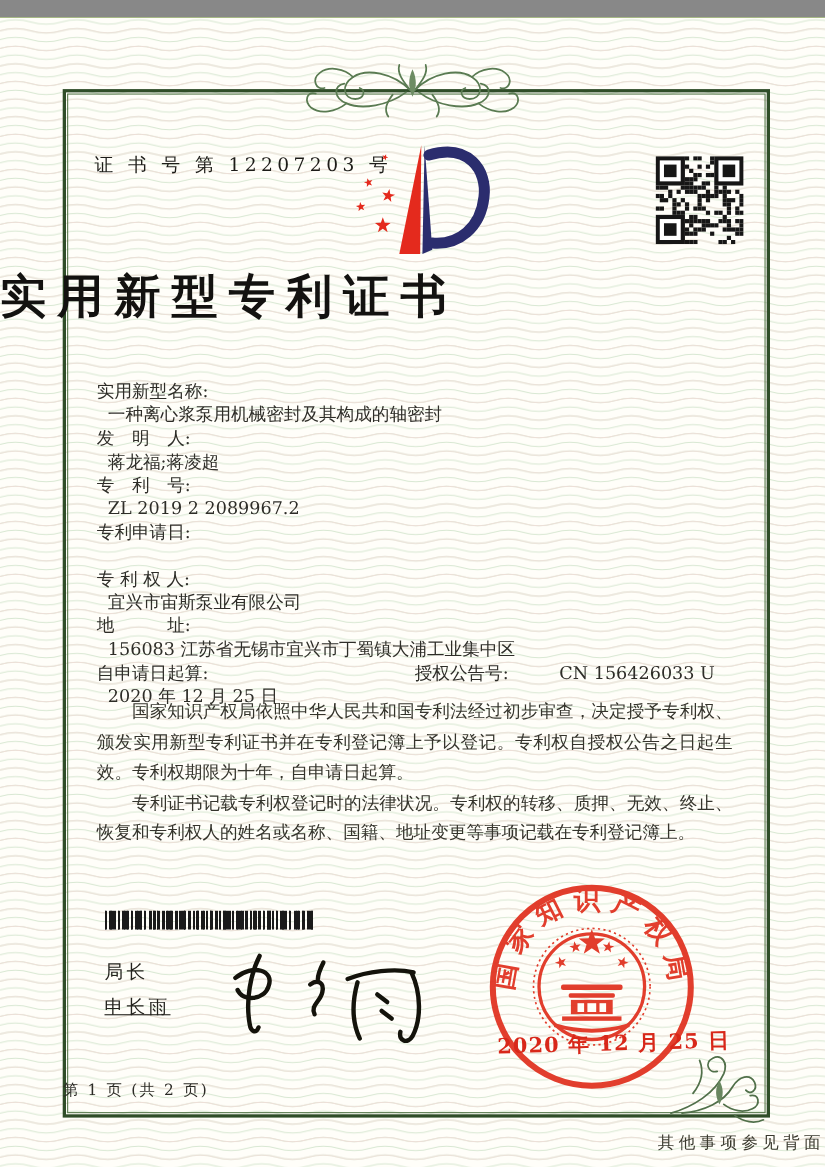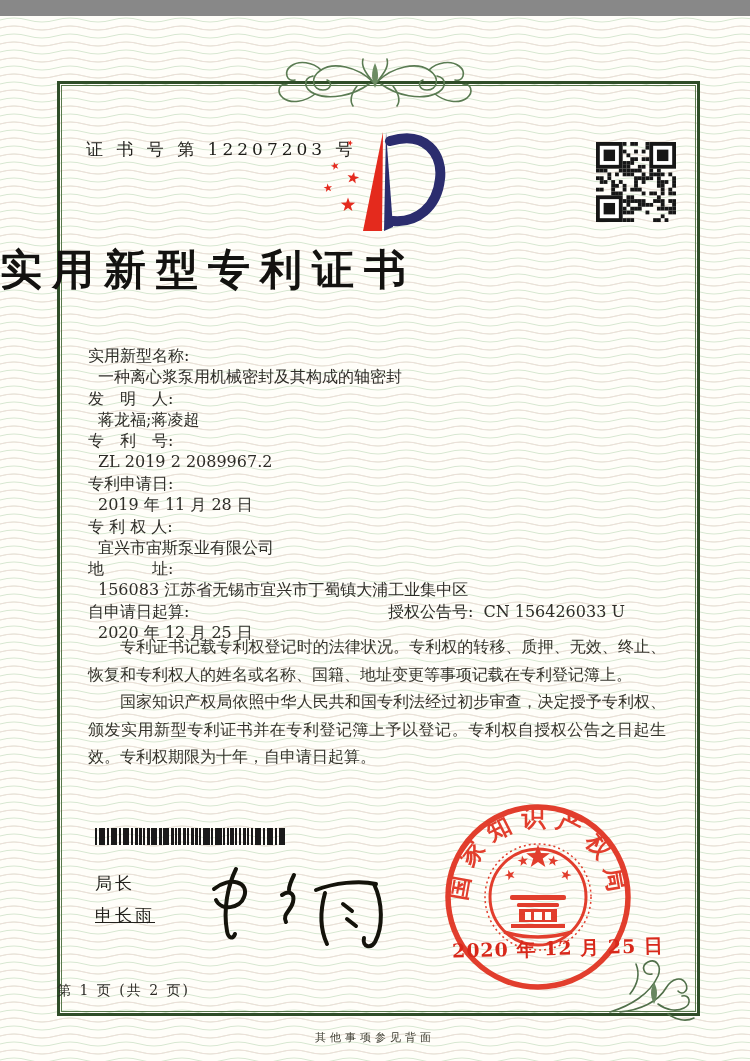--- a/index.html
+++ b/index.html
@@ -25,21 +25,21 @@
   .qr{position:absolute;left:596px;top:126px;}
   .title{
     position:absolute;left:0;top:226px;width:750px;text-align:left;
     font-size:42px;font-weight:700;letter-spacing:10px;color:#131210;
     font-family:"DejaVu Serif","Liberation Serif",serif;
   }
   .fields{position:absolute;left:88px;top:0;width:580px;font-size:16px;color:#2e2d28;}
   .frow{position:absolute;left:0;display:flex;white-space:nowrap;flex-direction:column;}
   .flabel{flex:none;min-width:104px;}
   .fvalue{flex:none;margin-left:10px;}
-  .grant-no{position:absolute;left:300px;top:0;white-space:nowrap;display:flex;}
+  .grant-no{position:absolute;left:289px;top:0;white-space:nowrap;display:flex;gap:36px;}
   .paras{
     position:absolute;left:88px;top:617px;width:578px;
     font-size:16px;line-height:27.5px;color:#35342c;text-align:justify;
   }
   .paras p{margin:0;text-indent:2em;}
   .barcode{
     position:absolute;left:95px;top:812px;width:192px;height:17px;
     background:
       repeating-linear-gradient(90deg,#1a1a1a 0 2px,transparent 2px 4px),
       repeating-linear-gradient(90deg,#1a1a1a 0 1px,transparent 1px 6px),
@@ -58,22 +58,22 @@
   .seal-date{
     position:absolute;left:452px;top:920px;width:200px;font-size:19px;font-weight:700;
     color:#d8281a;letter-spacing:1px;transform:rotate(-1.5deg);white-space:nowrap;
     font-family:"DejaVu Serif","Liberation Serif",serif;
   }
   .page-no{
     position:absolute;left:57px;top:966px;width:637px;text-align:left;
     font-size:14px;letter-spacing:2px;color:#2c2b26;
   }
   .back-note{
-    position:absolute;left:0;top:1014px;width:750px;text-align:center;
-    font-size:11px;letter-spacing:4px;color:#3a392e;
+    position:absolute;left:0;top:1014px;width:750px;text-align:right;
+    font-size:15px;letter-spacing:4px;color:#3a392e;
   }
 </style>
 </head>
 <body>
 
 <svg width="0" height="0" style="position:absolute" aria-hidden="true">
   <defs>
     <path id="star5" d="M0,-10 L2.35,-3.24 L9.51,-3.09 L3.8,1.24 L5.88,8.09 L0,4 L-5.88,8.09 L-3.8,1.24 L-9.51,-3.09 L-2.35,-3.24 Z"></path>
   </defs>
 </svg>
@@ -293,43 +293,42 @@
     <div class="frow" style="top:373px">
       <span class="flabel">发　明　人:</span>
       <span class="fvalue">蒋龙福;蒋凌超</span>
     </div>
     <div class="frow" style="top:415px">
       <span class="flabel">专　利　号:</span>
       <span class="fvalue">ZL 2019 2 2089967.2</span>
     </div>
     <div class="frow" style="top:458px">
       <span class="flabel">专利申请日:</span>
-      <span class="fvalue">2019 年 11 月 28 日</span>
     </div>
     <div class="frow" style="top:501px">
       <span class="flabel">专 利 权 人:</span>
       <span class="fvalue">宜兴市宙斯泵业有限公司</span>
     </div>
     <div class="frow" style="top:543px">
       <span class="flabel">地　　　址:</span>
       <span class="fvalue">156083 江苏省无锡市宜兴市丁蜀镇大浦工业集中区</span>
     </div>
     <div class="frow" style="top:586px;width:580px">
       <span class="flabel">自申请日起算:</span>
       <span class="fvalue">2020 年 12 月 25 日</span>
       <span class="grant-no">
         <span>授权公告号:</span>
         <span class="fvalue">CN 156426033 U</span>
       </span>
     </div>
   </div>
 
   <div class="paras">
+    <p>国家知识产权局依照中华人民共和国专利法经过初步审查，决定授予专利权、颁发实用新型专利证书并在专利登记簿上予以登记。专利权自授权公告之日起生效。专利权期限为十年，自申请日起算。</p>
     <p>专利证书记载专利权登记时的法律状况。专利权的转移、质押、无效、终止、恢复和专利权人的姓名或名称、国籍、地址变更等事项记载在专利登记簿上。</p>
-    <p>国家知识产权局依照中华人民共和国专利法经过初步审查，决定授予专利权、颁发实用新型专利证书并在专利登记簿上予以登记。专利权自授权公告之日起生效。专利权期限为十年，自申请日起算。</p>
   </div>
 
   <div class="barcode"></div>
 
   <div class="signer-title">局长</div>
   <div class="signer-name">申长雨</div>
 
   <svg class="signature" width="210" height="98" viewBox="0 0 210 98">
     <g stroke="#14130b" stroke-width="4" fill="none" stroke-linecap="round" stroke-linejoin="round">
       <path d="M40,10 C32,26 27,50 31,72 C32,79 37,81 39,75"></path>

